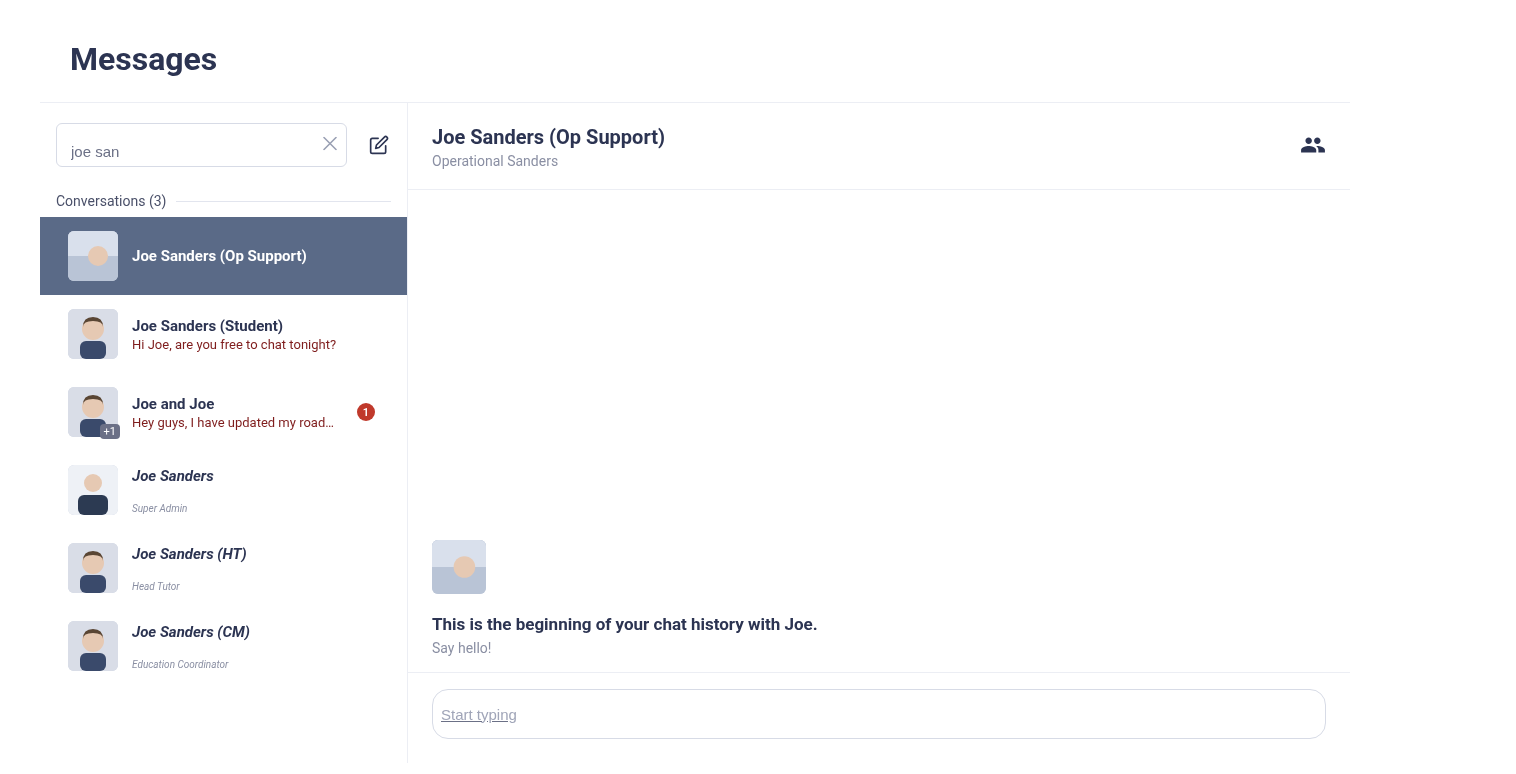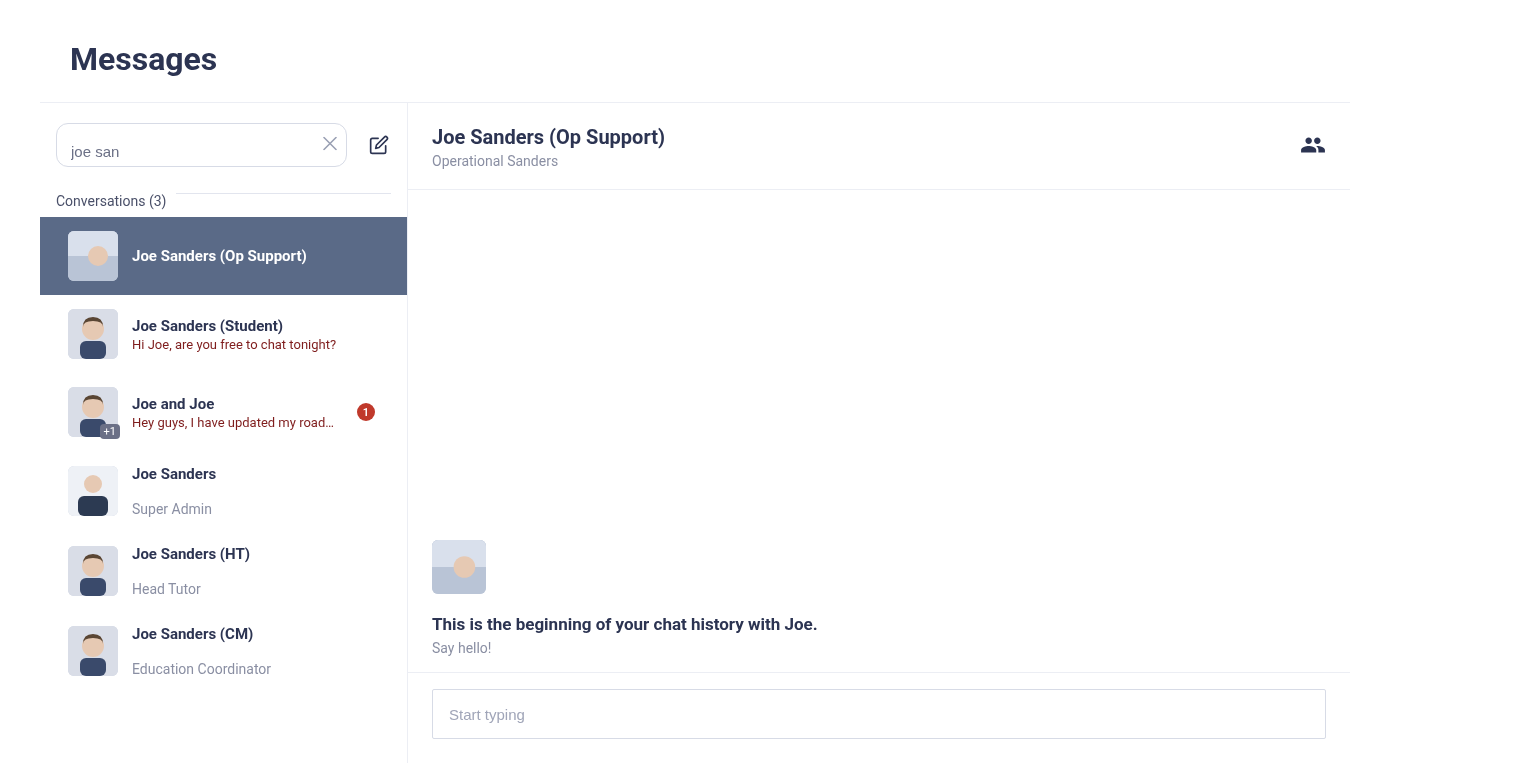--- a/index.html
+++ b/index.html
@@ -7,54 +7,54 @@
 .page { width: 1516px; min-height: 774px; position: relative; }
 .container { width: 1310px; margin-left: 40px; padding-top: 40px; }
 .page-title { font-size: 32px; font-weight: 700; color: #2c3452; padding-left: 30px; padding-bottom: 24px; }
 .divider-top { border-top: 1px solid #eceef4; width: 100%; }
 .layout { display: flex; }
 .sidebar { width: 368px; padding: 20px 16px 0 16px; border-right: 1px solid #eceef4; position: relative; height: 660px; overflow-y: auto; }
 .sidebar::-webkit-scrollbar { width: 6px; }
 .sidebar::-webkit-scrollbar-thumb { background: #c5c9d5; border-radius: 3px; }
 .search-row { display: flex; align-items: center; gap: 20px; }
 .search-box { flex: 1; position: relative; }
-.search-input { width: 100%; height: 44px; border: 1px solid #d7dbe6; border-radius: 12px; padding: 12px 36px 0 14px; font-size: 15px; color: #6b7086; outline: none; }
+.search-input { width: 100%; height: 44px; border: 1px solid #d7dbe6; border-radius: 6px; padding: 12px 36px 0 14px; font-size: 15px; color: #6b7086; outline: none; }
 .search-clear { position: absolute; right: 10px; top: 50%; transform: translateY(-50%); cursor: pointer; color: #9aa0b4; }
 .compose-btn { width: 24px; height: 24px; color: #2c3452; cursor: pointer; display: flex; align-items: center; justify-content: center; }
-.section-head { display: flex; align-items: flex-start; margin-top: 26px; margin-bottom: 8px; }
+.section-head { display: flex; align-items: center; margin-top: 26px; margin-bottom: 8px; }
 .section-label { font-size: 14px; color: #4a5069; white-space: nowrap; }
 .section-line { flex: 1; height: 1px; background: #e2e5ee; margin-left: 10px; }
 .conv-item { display: flex; align-items: center; padding: 14px 12px; border-radius: 4px; cursor: pointer; position: relative; }
 .conv-item.selected { background: #5a6a87; color: #fff; margin-left: -16px; margin-right: -16px; padding-left: 28px; padding-right: 28px; border-radius: 0; }
 .avatar { width: 50px; height: 50px; border-radius: 6px; background: #cfd6e4; flex-shrink: 0; position: relative; overflow: hidden; }
 .avatar svg { width: 100%; height: 100%; }
 .avatar .plus-badge { position: absolute; right: -2px; bottom: -2px; background: #6b7086; color: #fff; font-size: 11px; padding: 2px 4px; border-radius: 4px; line-height: 1; }
 .conv-info { margin-left: 14px; flex: 1; min-width: 0; }
 .conv-name { font-size: 15px; font-weight: 700; color: #2c3452; }
 .conv-item.selected .conv-name { color: #fff; }
 .conv-preview { font-size: 13px; color: #7f1d1d; margin-top: 2px; white-space: nowrap; overflow: hidden; text-overflow: ellipsis; max-width: 210px; }
 .conv-badge { position: absolute; right: 16px; top: 50%; transform: translateY(-50%); width: 18px; height: 18px; background: #c0392b; color: #fff; font-size: 11px; border-radius: 50%; display: flex; align-items: center; justify-content: center; font-weight: 600; }
-.contact-item { display: flex; align-items: center; padding: 14px 12px; cursor: pointer; }
+.contact-item { display: flex; align-items: center; padding: 14px 12px; cursor: pointer; font-style: italic; }
 .contact-info { margin-left: 14px; }
 .contact-name { font-size: 15px; font-weight: 700; color: #2c3452; }
-.contact-role { font-size: 14px; color: #8a8fa3; margin-top: 18px; }
+.contact-role { font-size: 10px; color: #8a8fa3; margin-top: 18px; }
 .chat { flex: 1; display: flex; flex-direction: column; height: 660px; }
 .chat-header { display: flex; align-items: center; justify-content: space-between; padding: 22px 24px 20px 24px; border-bottom: 1px solid #eceef4; }
 .chat-title-wrap { }
 .chat-title { font-size: 20px; font-weight: 700; color: #2c3452; }
 .chat-sub { font-size: 14px; color: #8a8fa3; margin-top: 4px; }
 .group-icon { color: #2c3452; cursor: pointer; }
 .chat-body { flex: 1; display: flex; flex-direction: column; justify-content: flex-end; padding: 0 24px 16px 24px; }
 .empty-state { }
 .empty-avatar { width: 54px; height: 54px; border-radius: 6px; background: #cfd6e4; overflow: hidden; margin-bottom: 20px; }
 .empty-avatar svg { width: 100%; height: 100%; }
 .empty-title { font-size: 17px; font-weight: 700; color: #2c3452; }
 .empty-sub { font-size: 14px; color: #8a8fa3; margin-top: 6px; }
 .chat-input-wrap { padding: 16px 24px 24px 24px; border-top: 1px solid #eceef4; }
-.chat-input { width: 100%; height: 50px; border: 1px solid #d7dbe6; border-radius: 2px; padding: 0 16px; font-size: 15px; color: #6b7086; outline: none; }
+.chat-input { width: 100%; height: 50px; border: 1px solid #d7dbe6; border-radius: 16px; padding: 0 8px; font-size: 15px; color: #6b7086; outline: none; text-decoration: underline; }
 .chat-input::placeholder { color: #a0a5b8; }
 </style>
 </head>
 <body>
 
 <div class="page">
   <div class="container">
     <h1 class="page-title">Messages</h1>
     <div class="divider-top"></div>
     <div class="layout">

